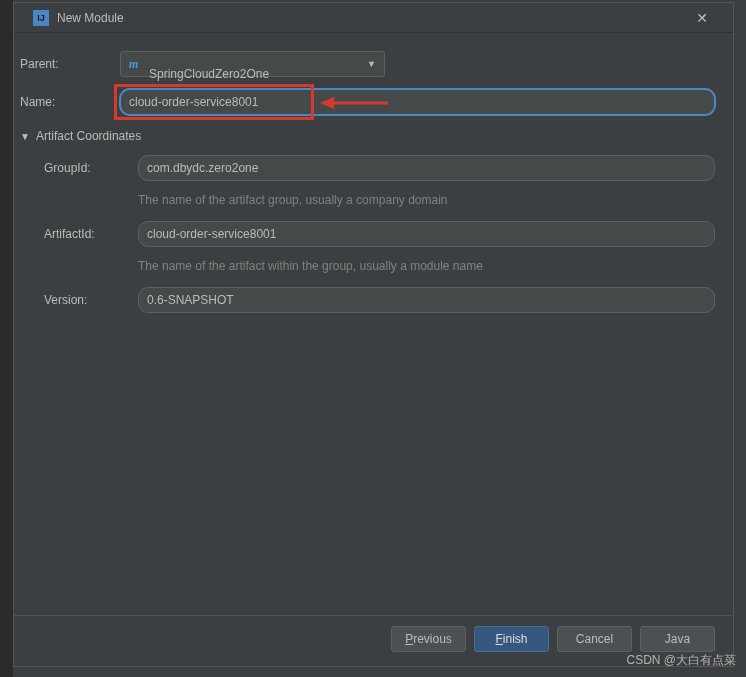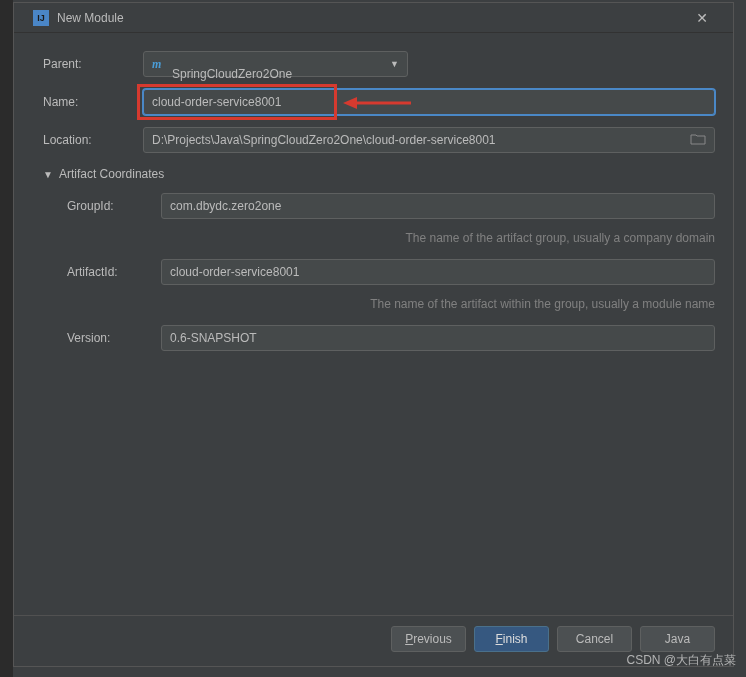--- a/index.html
+++ b/index.html
@@ -42,21 +42,21 @@
     }
     .titlebar .title { flex: 1; color: #bbbbbb; }
     .titlebar .close {
       width: 24px; height: 24px;
       display: flex; align-items: center; justify-content: center;
       color: #bbbbbb; font-size: 14px;
       cursor: pointer;
     }
     .content {
       flex: 1;
-      padding: 18px 18px 0 29px;
+      padding: 18px 18px 0 6px;
     }
     .row {
       display: flex;
       align-items: center;
       margin-bottom: 12px;
     }
     .label {
       width: 100px;
       color: #bbbbbb;
       text-align: left;
@@ -85,21 +85,21 @@
       margin-right: 6px;
     }
     .combo .combo-text { flex: 1; color: #bbbbbb; margin-top: 20px; }
     .combo .arrow { color: #bbbbbb; font-size: 9px; }
     .input {
       display: flex;
       align-items: center;
       height: 26px;
       background: #45494a;
       border: 1px solid #5e6060;
-      border-radius: 3px;
+      border-radius: 10px;
       padding: 0 8px;
       color: #bbbbbb;
     }
     .input.focus {
       border: 1px solid #4a88c7;
       box-shadow: 0 0 0 1px #4a88c7;
       background: #45494a;
     }
     .input .browse-icon {
       width: 16px; height: 14px;
@@ -119,21 +119,20 @@
     .red-arrow {
       position: absolute;
       left: 200px; top: 7px;
       width: 70px; height: 14px;
       pointer-events: none;
     }
     .hint {
       color: #808080;
       margin: 4px 0 14px 118px;
       font-size: 12px;
-      text-align: right;
     }
     .section-header {
       display: flex;
       align-items: center;
       color: #bbbbbb;
       margin: 14px 0 12px 0;
       cursor: pointer;
     }
     .section-header .tri {
       font-size: 10px;
@@ -211,31 +210,20 @@
           <span>cloud-order-service8001</span>
         </div>
         <div class="red-box"></div>
         <svg class="red-arrow" viewBox="0 0 70 14">
           <line x1="68" y1="7" x2="10" y2="7" stroke="#d63a2f" stroke-width="3"></line>
           <polygon points="0,7 14,1 14,13" fill="#d63a2f"></polygon>
         </svg>
       </div>
     </div>
 
-    <div class="row">
-      <div class="label">Location:</div>
-      <div class="input field">
-        <span style="flex:1">D:\Projects\Java\SpringCloudZero2One\cloud-order-service8001</span>
-        <span class="browse-icon">
-          <svg width="16" height="12" viewBox="0 0 16 12">
-              <path d="M1 2 L6 2 L7 3 L15 3 L15 11 L1 11 Z" fill="none" stroke="#888" stroke-width="1"></path>
-            </svg>
-        </span>
-      </div>
-    </div>
 
     <div class="section-header">
       <span class="tri">▼</span>
       <span>Artifact Coordinates</span>
     </div>
 
     <div class="row">
       <div class="label indent">GroupId:</div>
       <div class="input field">
         <span>com.dbydc.zero2one</span>

